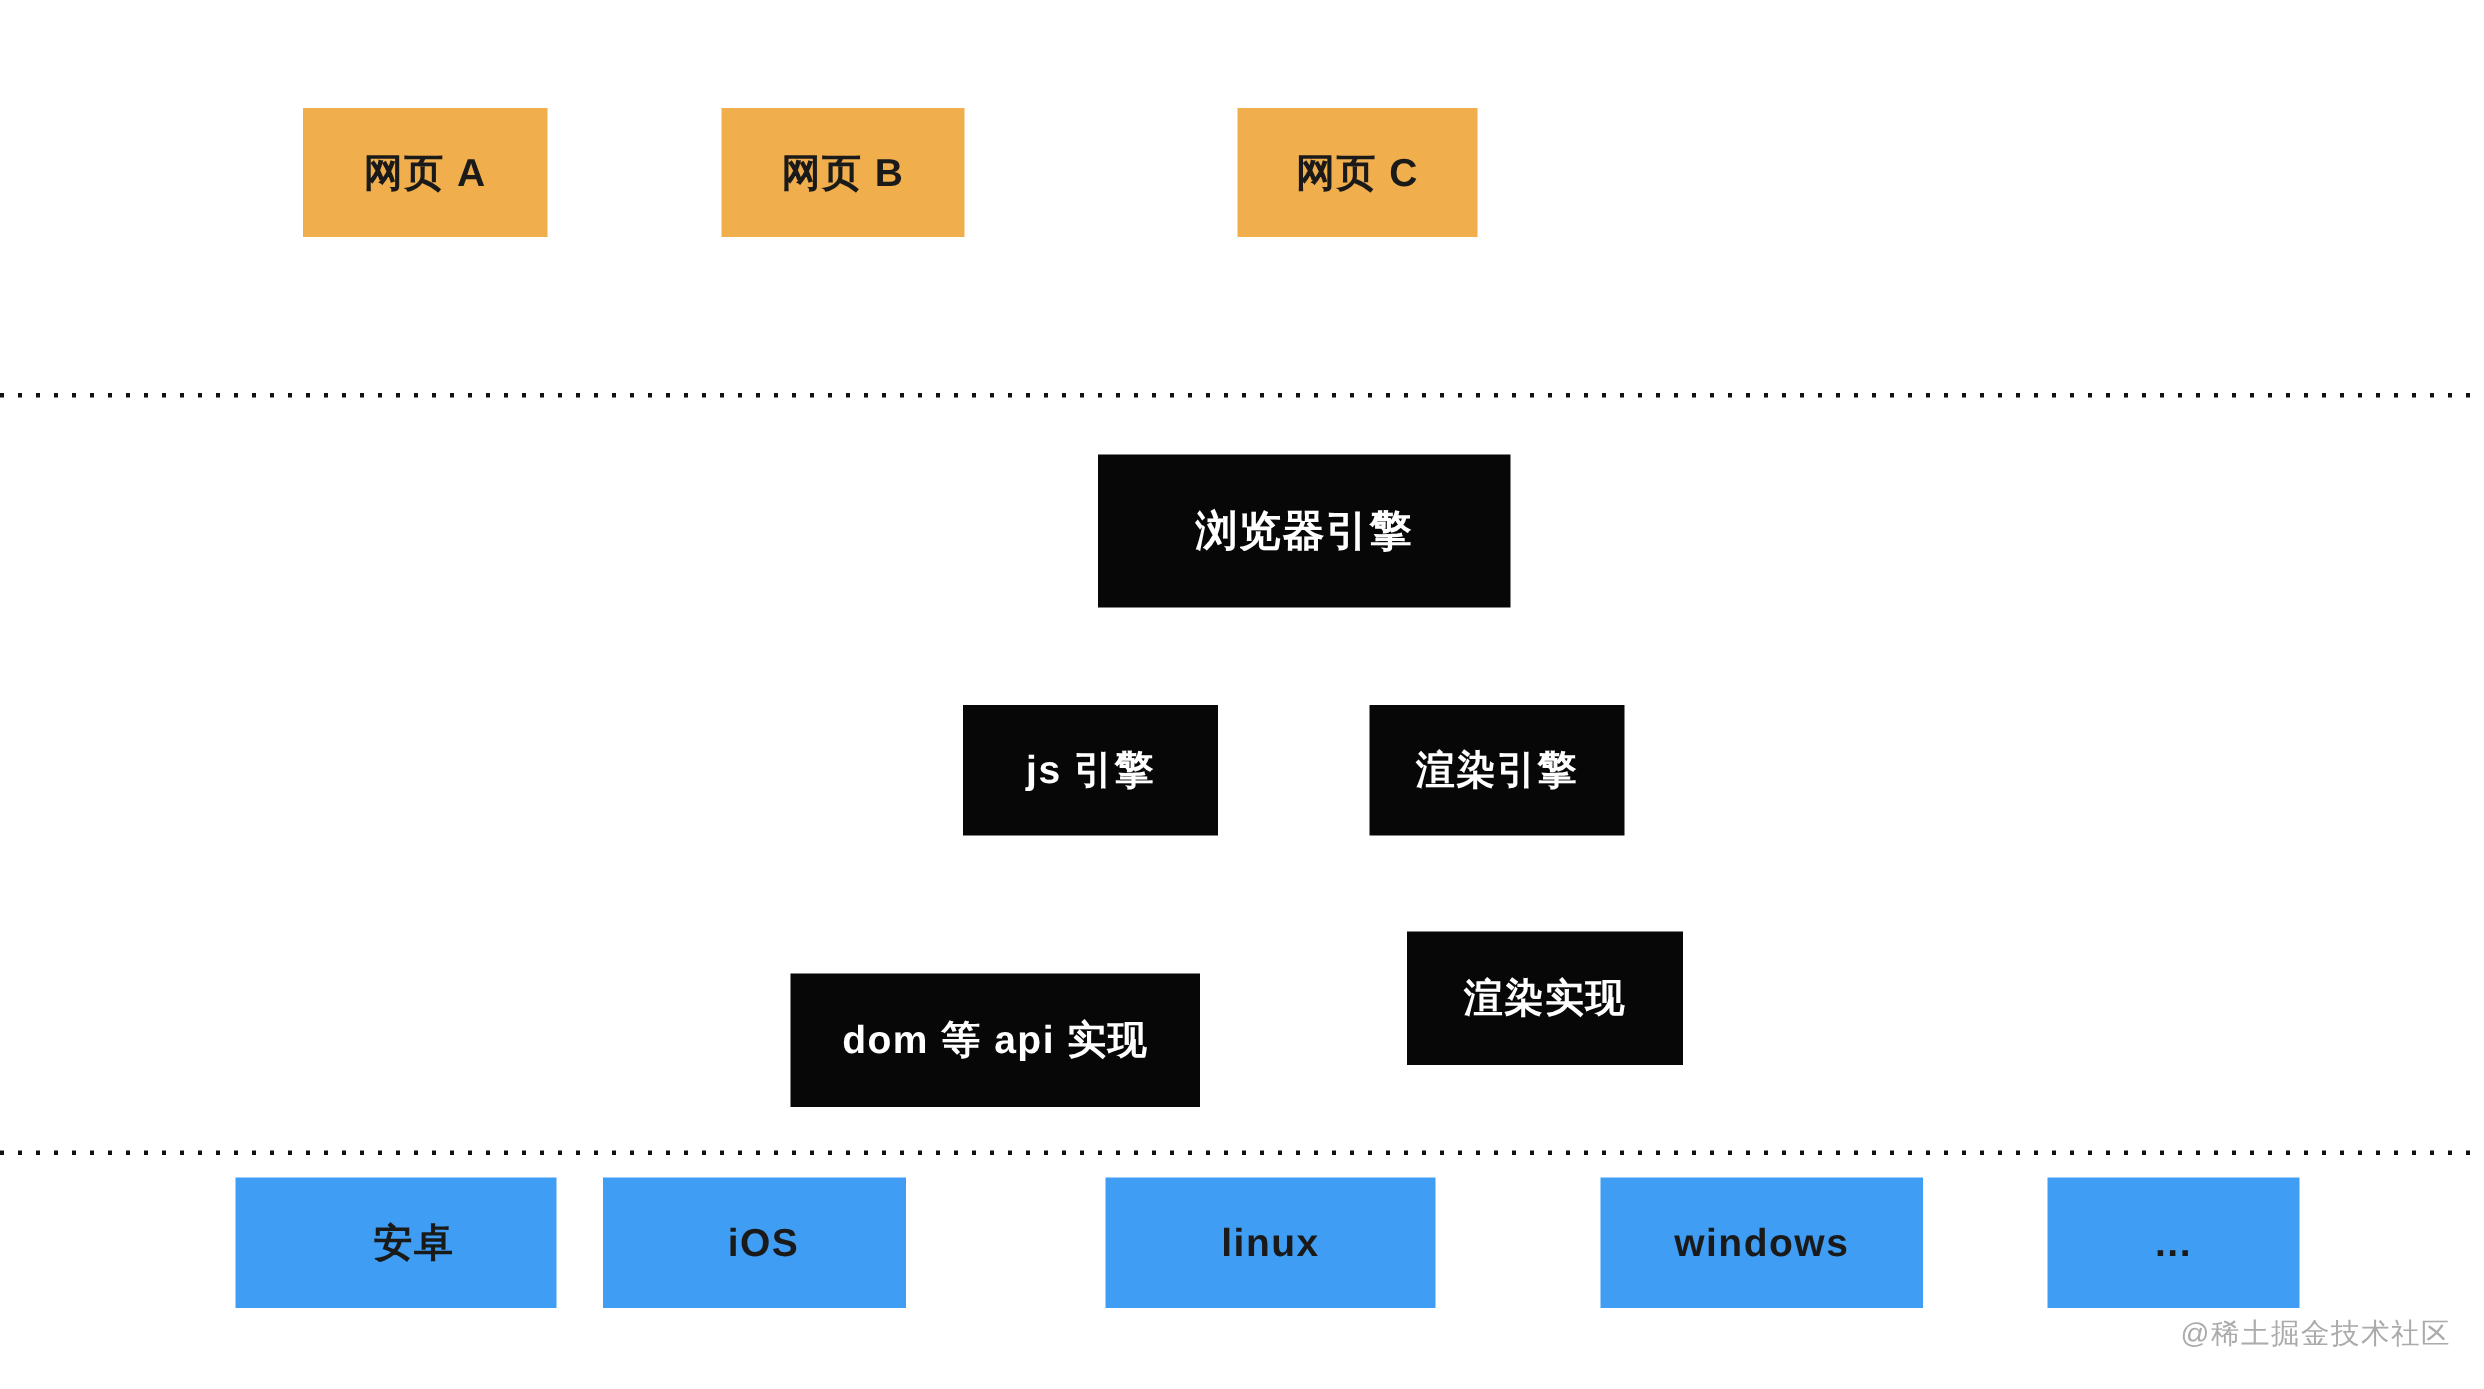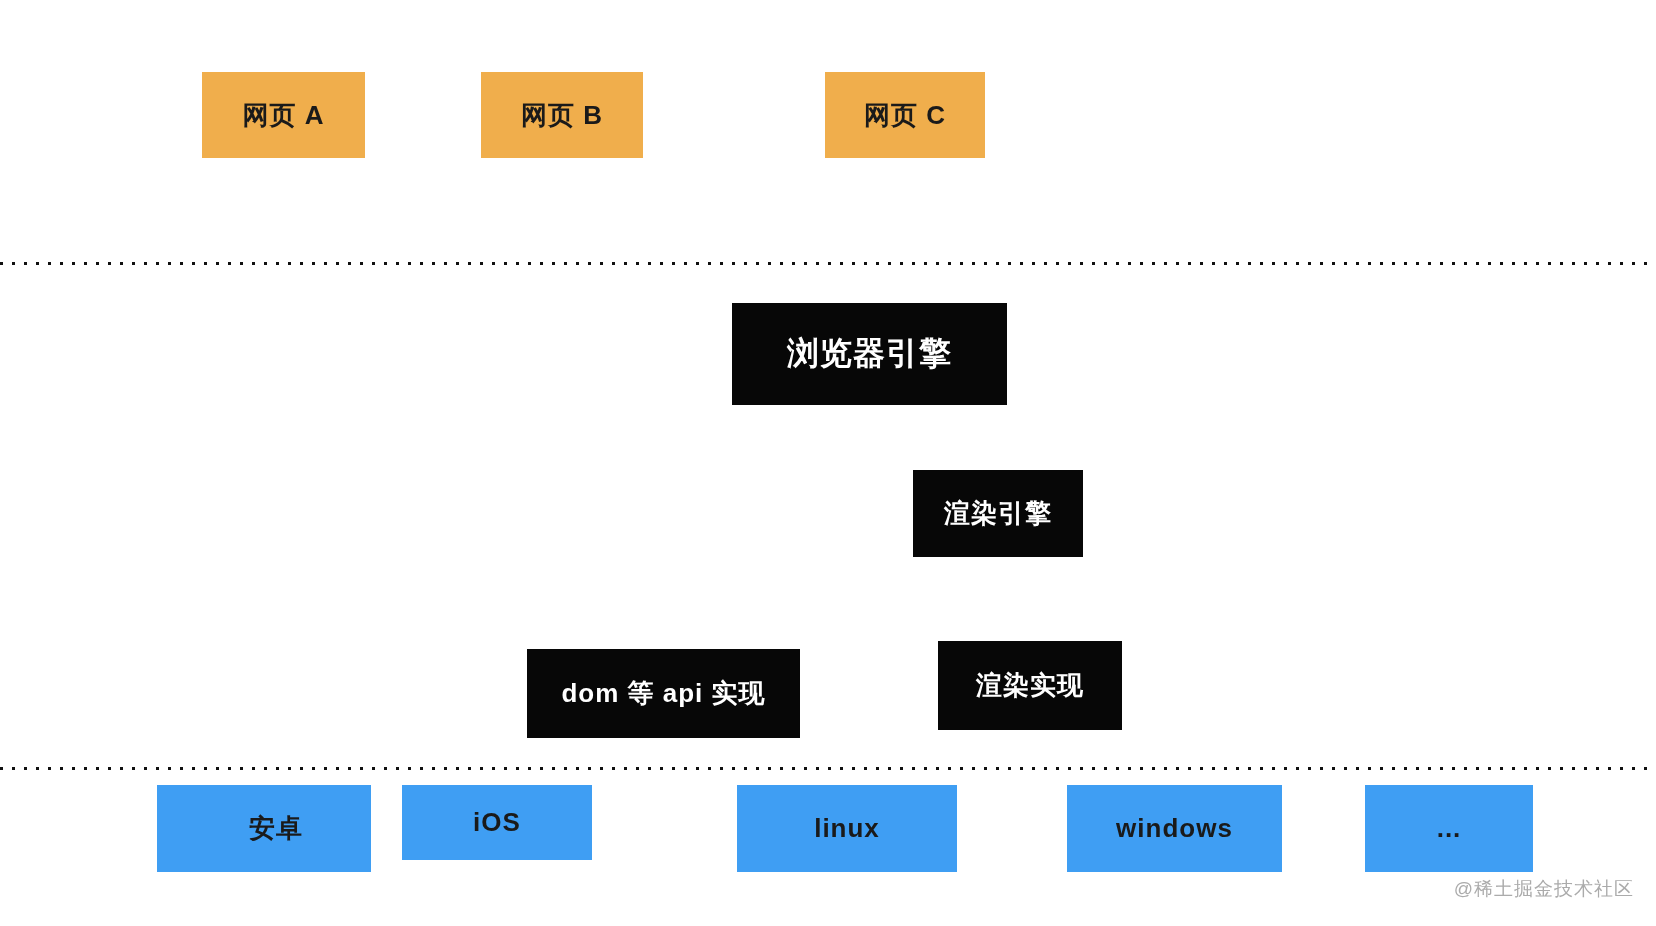--- a/index.html
+++ b/index.html
@@ -27,21 +27,21 @@
   }
   .box.webpage {
     background: var(--web_page_bg, #F0AE4C);
     color: var(--dark_text, #1a1a1a);
   }
   .box.engine {
     background: var(--engine_bg, #070707);
     color: var(--engine_text, #ffffff);
     font-weight: 700;
   }
-  .box.engine.main { font-size: 32px; }
+  .box.engine.main { font-size: 28px; }
   .box.platform {
     background: var(--platform_bg, #3F9EF3);
     color: var(--dark_text, #1a1a1a);
   }
   .dotted {
     position: absolute;
     left: 0;
     right: 0;
     height: 3px;
     background-image: repeating-linear-gradient(
@@ -65,28 +65,29 @@
 <div class="canvas">
 
   <div class="box webpage" style="left:481px; top:72px;  width:162px; height:86px;">网页 B</div>
   <div class="box webpage" style="left:202px; top:72px;  width:163px; height:86px;">网页 A</div>
   <div class="box webpage" style="left:825px; top:72px;  width:160px; height:86px;">网页 C</div>
 
   <div class="dotted" style="top:262px;"></div>
 
   <div class="box engine main" style="left:732px; top:303px; width:275px; height:102px;">浏览器引擎</div>
 
+  <div class="box engine" style="left:642px; top:470px; width:170px; height:87px;">js 引擎</div>
   <div class="box engine" style="left:913px; top:470px; width:170px; height:87px;">渲染引擎</div>
 
   <div class="box engine" style="left:527px; top:621px; width:273px; height:89px;margin-top:28px;">dom 等 api 实现</div>
-  <div class="box engine" style="left:938px; top:621px; width:184px; height:89px;margin-top:20px;">渲染实现</div>
+  <div class="box engine" style="left:938px; top:621px; width:184px; height:89px;">渲染实现</div>
 
   <div class="dotted" style="top:767px;"></div>
 
   <div class="box platform" style="left:157px; top:785px;  width:190px; height:87px;padding-left:24px;">安卓</div>
-  <div class="box platform" style="left:402px; top:785px;  width:190px; height:75px;">iOS</div>
+  <div class="box platform" style="left:402px; top:785px;  width:190px; height:87px;padding-left:12px;">iOS</div>
   <div class="box platform" style="left:737px; top:785px;  width:220px; height:87px;">linux</div>
   <div class="box platform" style="left:1067px; top:785px; width:215px; height:87px;">windows</div>
   <div class="box platform" style="left:1365px; top:785px; width:168px; height:87px;">...</div>
 
   <div class="watermark">@稀土掘金技术社区</div>
 
 </div>
 
 </body></html>

